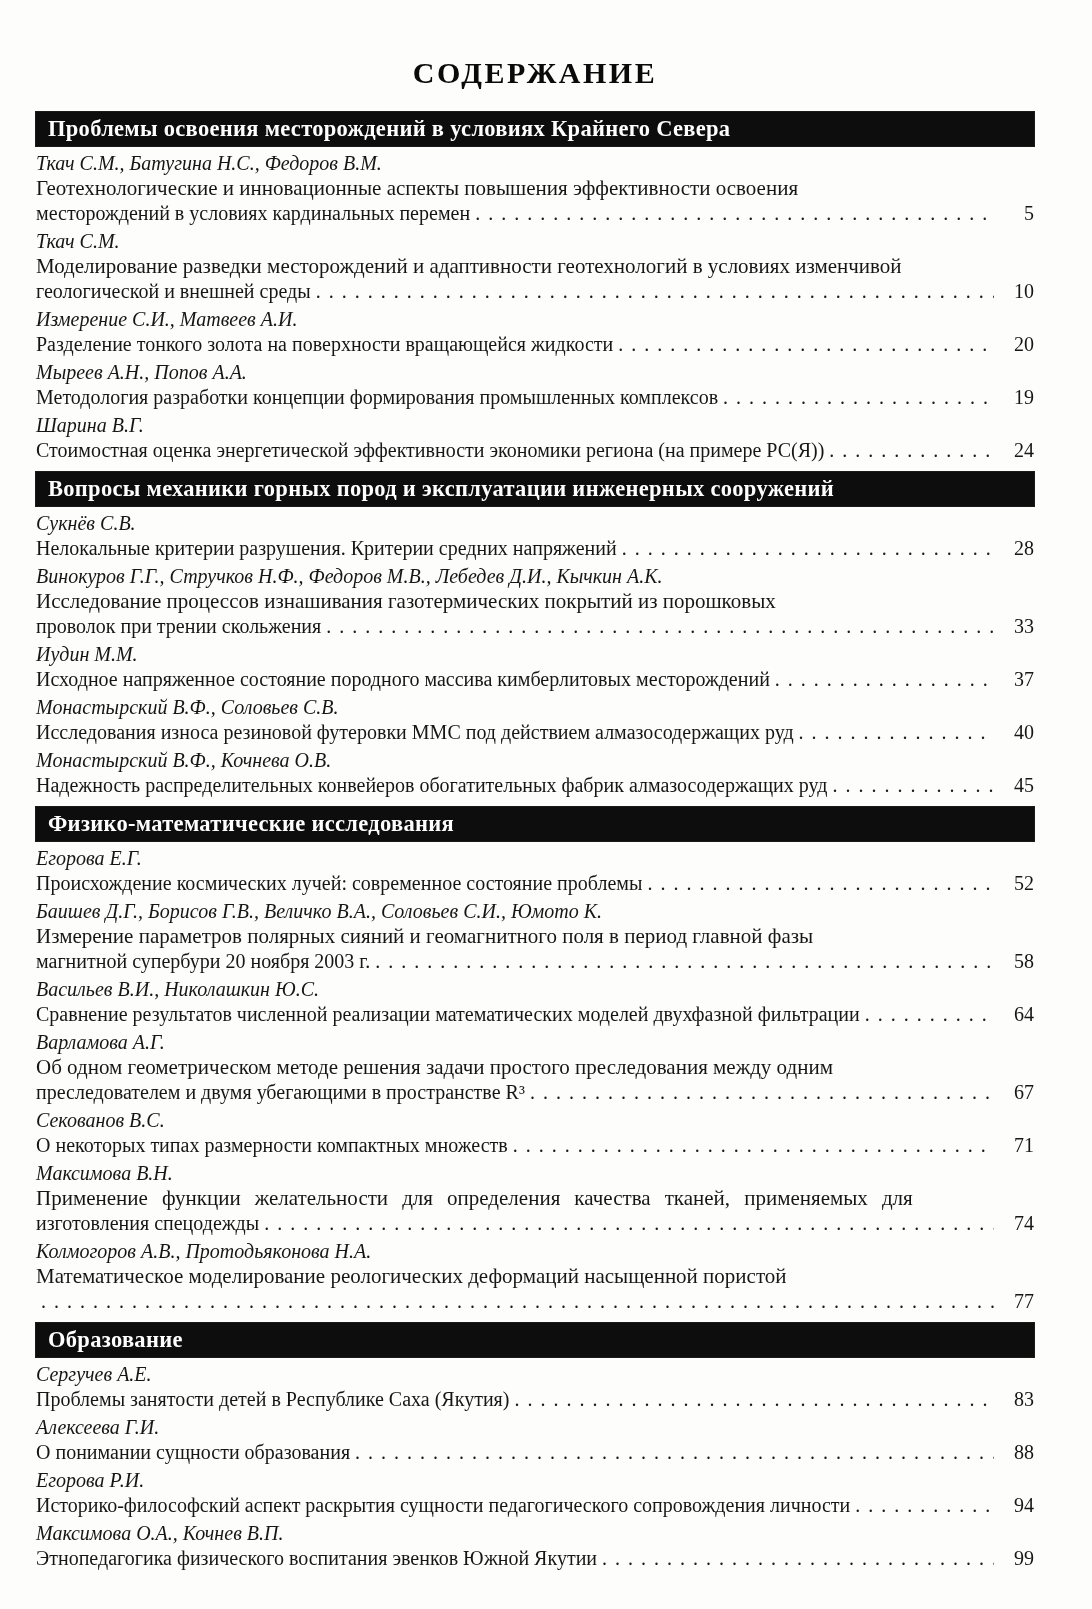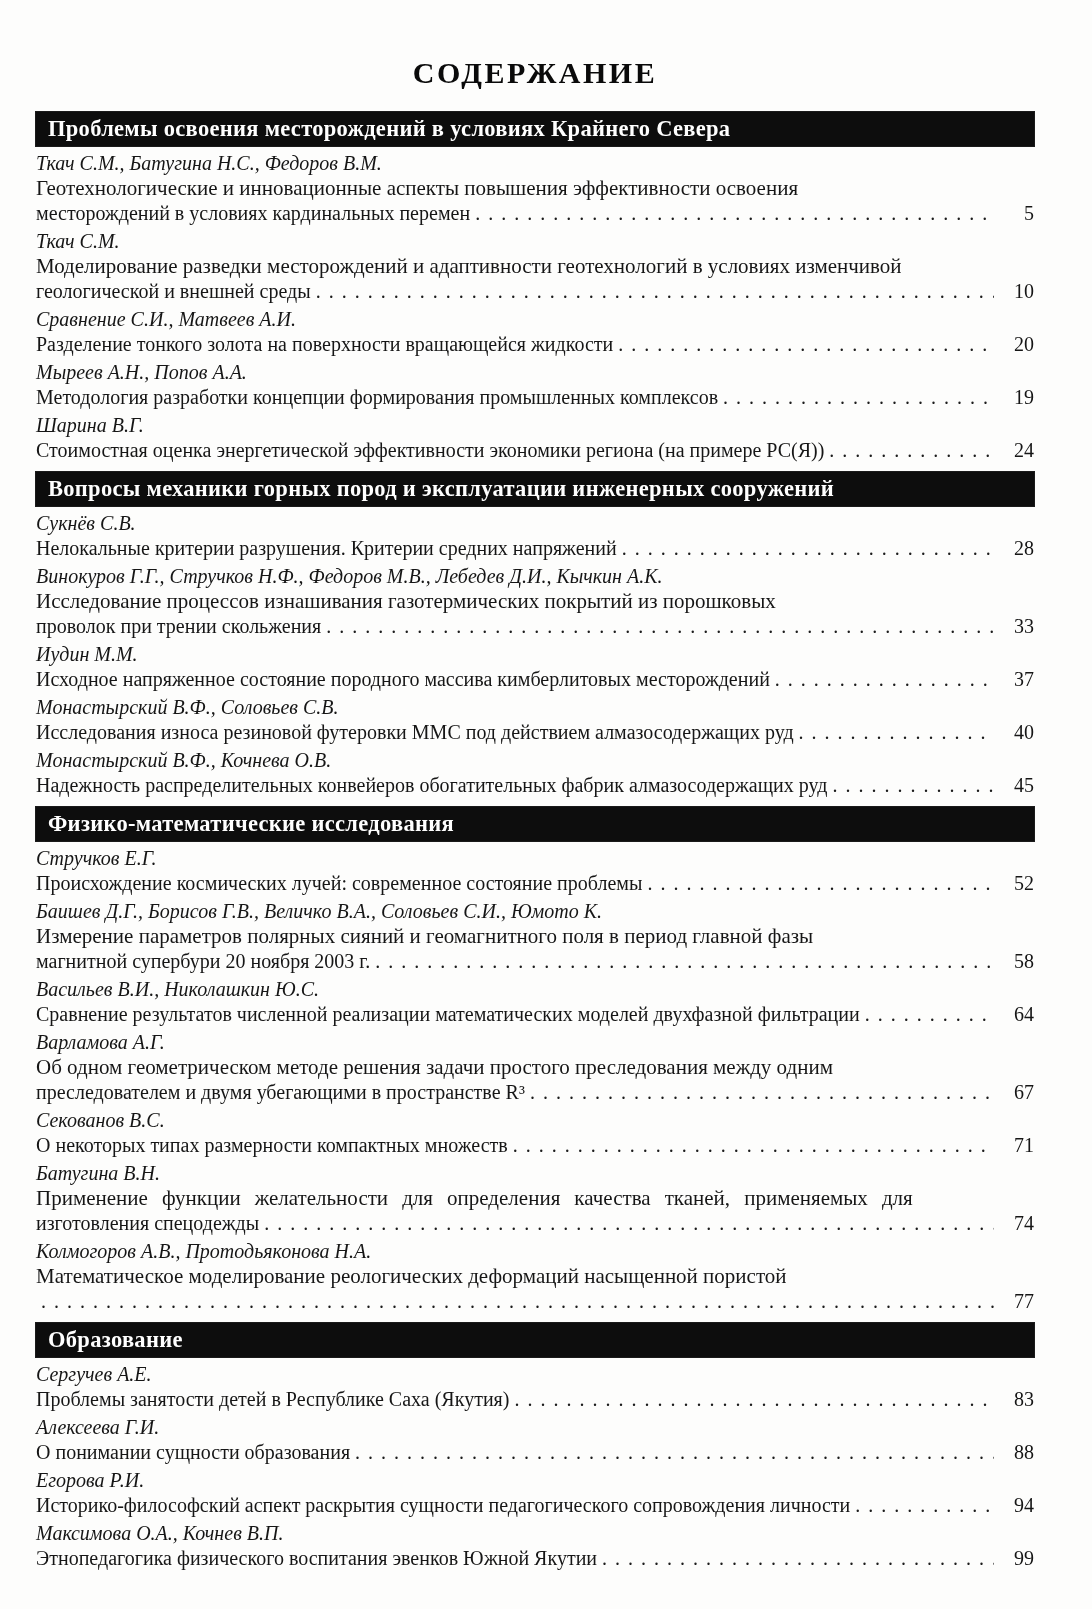--- a/index.html
+++ b/index.html
@@ -102,21 +102,21 @@
         <div class="entry">
           <div class="authors">Ткач С.М.</div>
           <div class="title-line">Моделирование разведки месторождений и адаптивности геотехнологий в условиях изменчивой</div>
           <div class="last-line">
             <span class="t">геологической и внешней среды</span>
             <span class="dots">. . . . . . . . . . . . . . . . . . . . . . . . . . . . . . . . . . . . . . . . . . . . . . . . . . . . . . . . . . . . . . . . . . . . . . . . . . . . . . . . . . . . . . . . . . . . . . . . . . . . . . . . . . . . . . . . . . . . . . . . </span>
             <span class="page-num">10</span>
           </div>
         </div>
         <div class="entry">
-          <div class="authors">Сравнение С.И., Матвеев А.И.</div>
+          <div class="authors">Измерение С.И., Матвеев А.И.</div>
           <div class="last-line">
             <span class="t">Разделение тонкого золота на поверхности вращающейся жидкости</span>
             <span class="dots">. . . . . . . . . . . . . . . . . . . . . . . . . . . . . . . . . . . . . . . . . . . . . . . . . . . . . . . . . . . . . . . . . . . . . . . . . . . . . . . . . . . . . . . . . . . . . . . . . . . . . . . . . . . . . . . . . . . . . . . . </span>
             <span class="page-num">20</span>
           </div>
         </div>
         <div class="entry">
           <div class="authors">Мыреев А.Н., Попов А.А.</div>
           <div class="last-line">
             <span class="t">Методология разработки концепции формирования промышленных комплексов</span>
@@ -173,21 +173,21 @@
           <div class="last-line">
             <span class="t">Надежность распределительных конвейеров обогатительных фабрик алмазосодержащих руд</span>
             <span class="dots">. . . . . . . . . . . . . . . . . . . . . . . . . . . . . . . . . . . . . . . . . . . . . . . . . . . . . . . . . . . . . . . . . . . . . . . . . . . . . . . . . . . . . . . . . . . . . . . . . . . . . . . . . . . . . . . . . . . . . . . . </span>
             <span class="page-num">45</span>
           </div>
         </div>
       </div>
       <div class="section">
         <div class="section-bar"><span>Физико-математические исследования</span></div>
         <div class="entry">
-          <div class="authors">Стручков Е.Г.</div>
+          <div class="authors">Егорова Е.Г.</div>
           <div class="last-line">
             <span class="t">Происхождение космических лучей: современное состояние проблемы</span>
             <span class="dots">. . . . . . . . . . . . . . . . . . . . . . . . . . . . . . . . . . . . . . . . . . . . . . . . . . . . . . . . . . . . . . . . . . . . . . . . . . . . . . . . . . . . . . . . . . . . . . . . . . . . . . . . . . . . . . . . . . . . . . . . </span>
             <span class="page-num">52</span>
           </div>
         </div>
         <div class="entry">
           <div class="authors">Баишев Д.Г., Борисов Г.В., Величко В.А., Соловьев С.И., Юмото К.</div>
           <div class="title-line">Измерение параметров полярных сияний  и геомагнитного поля в период главной фазы</div>
           <div class="last-line">
@@ -215,21 +215,21 @@
         </div>
         <div class="entry">
           <div class="authors">Секованов В.С.</div>
           <div class="last-line">
             <span class="t">О некоторых типах размерности компактных множеств</span>
             <span class="dots">. . . . . . . . . . . . . . . . . . . . . . . . . . . . . . . . . . . . . . . . . . . . . . . . . . . . . . . . . . . . . . . . . . . . . . . . . . . . . . . . . . . . . . . . . . . . . . . . . . . . . . . . . . . . . . . . . . . . . . . . </span>
             <span class="page-num">71</span>
           </div>
         </div>
         <div class="entry">
-          <div class="authors">Батугина В.Н.</div>
+          <div class="authors">Максимова В.Н.</div>
           <div class="title-line spread">Применение функции желательности для определения качества тканей, применяемых для</div>
           <div class="last-line">
             <span class="t">изготовления спецодежды</span>
             <span class="dots">. . . . . . . . . . . . . . . . . . . . . . . . . . . . . . . . . . . . . . . . . . . . . . . . . . . . . . . . . . . . . . . . . . . . . . . . . . . . . . . . . . . . . . . . . . . . . . . . . . . . . . . . . . . . . . . . . . . . . . . . </span>
             <span class="page-num">74</span>
           </div>
         </div>
         <div class="entry">
           <div class="authors">Колмогоров А.В., Протодьяконова Н.А.</div>
           <div class="title-line">Математическое моделирование реологических деформаций насыщенной пористой</div>

